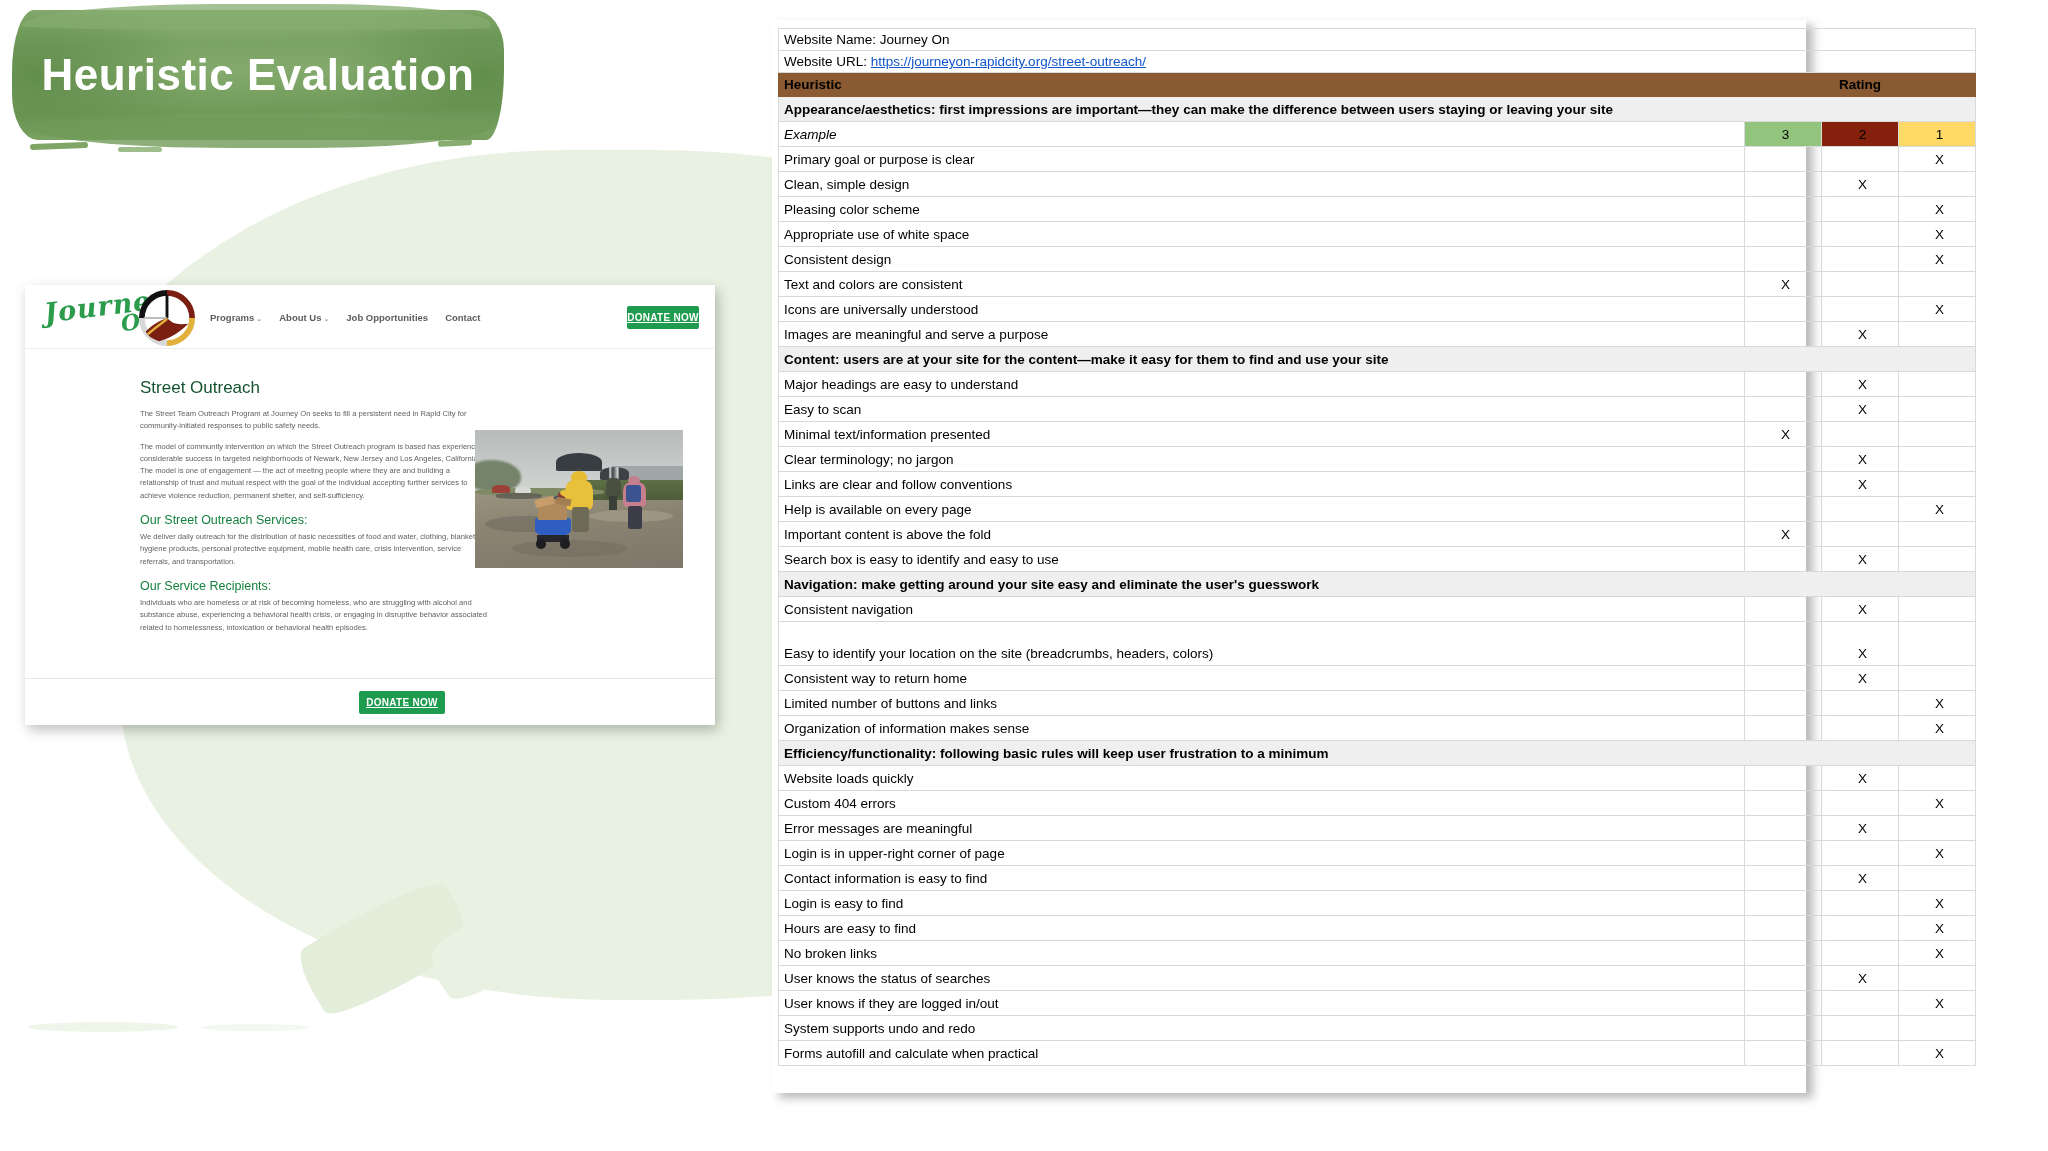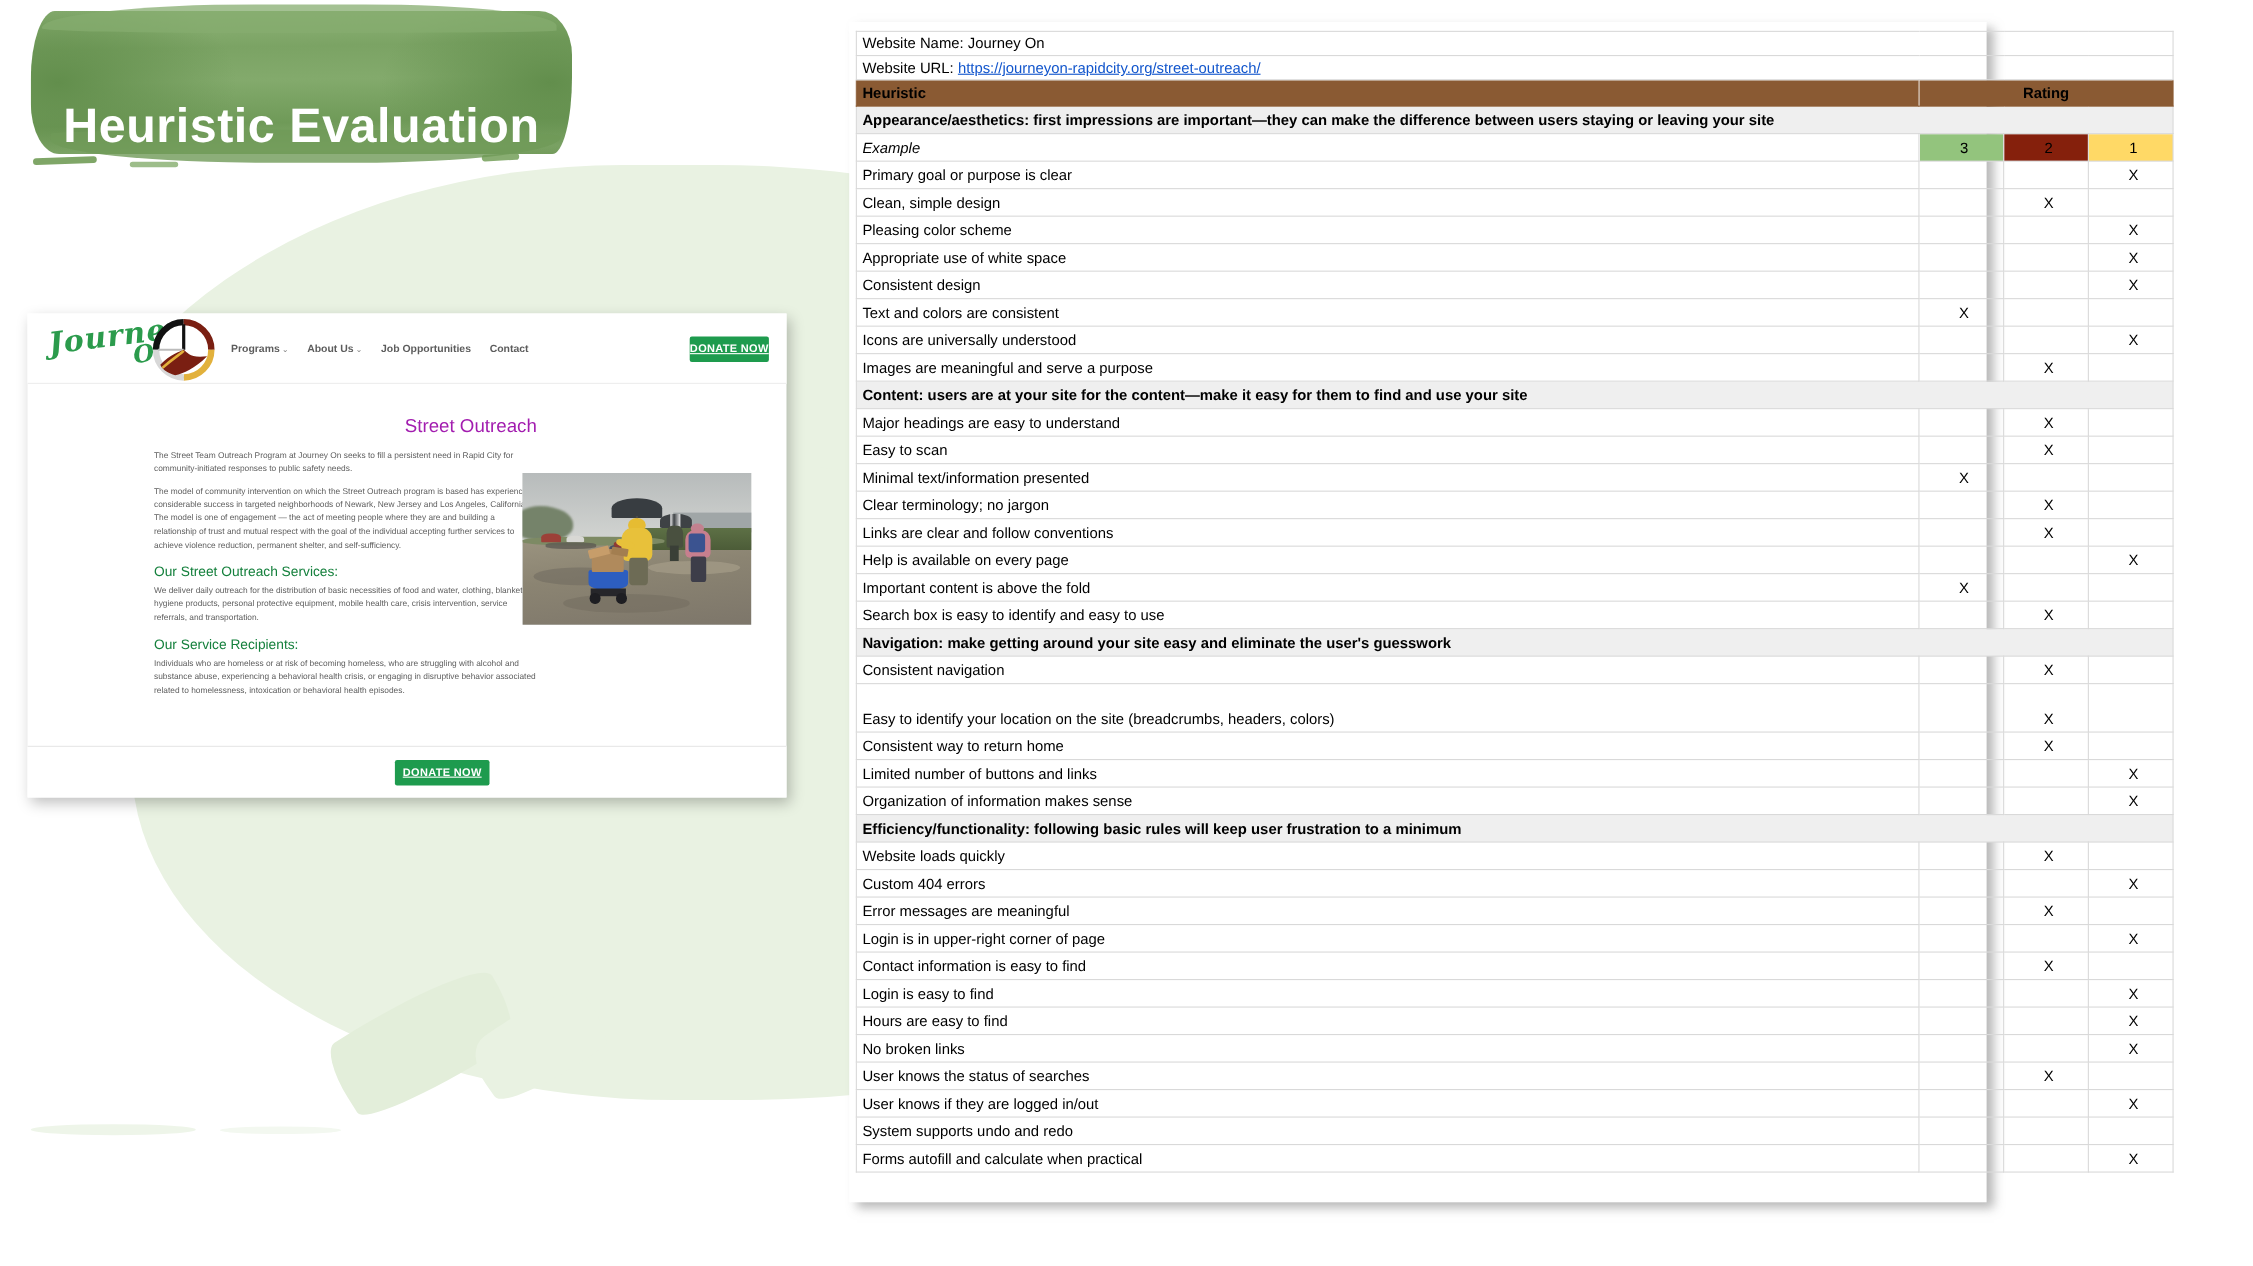--- a/index.html
+++ b/index.html
@@ -14,27 +14,27 @@
   .blob-b { left:120px; top:420px; width:1150px; height:580px; background:#e9f2e2;
             border-radius: 40% 60% 55% 45% / 50% 45% 52% 55%; }
   .blob-c { left:300px; top:905px; width:170px; height:85px; background:#e3eeda;
             border-radius: 10% 90% 15% 85% / 60% 30% 75% 25%; transform:rotate(-32deg); }
   .blob-d { left:430px; top:915px; width:120px; height:70px; background:#e9f2e2;
             border-radius: 20% 80% 10% 90% / 55% 35% 70% 30%; transform:rotate(-35deg); }
   .blob-e { left:28px; top:1022px; width:150px; height:10px; background:#eef5e9; border-radius:50%; }
   .blob-f { left:200px; top:1024px; width:110px; height:7px; background:#f3f8f0; border-radius:50%; }
 
   
-  .title-brush { position:absolute; left:28px; top:10px; width:492px; height:130px; z-index:4;
+  .title-brush { position:absolute; left:12px; top:10px; width:492px; height:130px; z-index:4;
      background:
        radial-gradient(60% 130% at 5% 50%, #628e4c 0%, rgba(98,142,76,0) 55%),
        radial-gradient(60% 130% at 96% 50%, #628e4c 0%, rgba(98,142,76,0) 52%),
        linear-gradient(179deg, #8fb478 0%, #7ba364 26%, #83aa6c 48%, #6f9a58 76%, #86ac6f 94%, #79a061 100%);
      border-radius: 22px 30px 18px 26px / 62px 40px 70px 46px;
-     display:flex; align-items:flex-end; justify-content:center; }
+     display:flex; align-items:center; justify-content:center; }
   .title-brush::before { content:""; position:absolute; left:10px; right:14px; top:-6px; height:26px;
      background:#86ac6f; opacity:.75; border-radius:50% 45% 55% 50% / 100% 90% 10% 20%; }
   .title-brush::after { content:""; position:absolute; left:18px; right:10px; bottom:-8px; height:30px;
      background:#6f9a58; opacity:.8; border-radius:45% 55% 48% 52% / 15% 25% 95% 85%; }
   .brush-dash { position:absolute; z-index:3; background:#7fa667; border-radius:4px; }
   .dash-1 { left:30px; top:143px; width:58px; height:6px; transform:rotate(-2deg); }
   .dash-2 { left:118px; top:147px; width:44px; height:5px; background:#9dbd8a; }
   .dash-3 { left:438px; top:140px; width:34px; height:6px; background:#88ad71; transform:rotate(-3deg); }
   .page-title { position:relative; z-index:5; color:#ffffff; font-size:44px; font-weight:700; letter-spacing:.5px; }
 
@@ -49,21 +49,21 @@
   .logo-line2 { font-size:22px; text-align:right; padding-right:14px; }
   .logo-wheel { position:absolute; left:93px; top:0px; }
   .nav { position:absolute; left:185px; top:0; height:64px; display:flex; align-items:center; gap:17px; }
   .nav-item { font-size:9.5px; font-weight:700; color:#5c5c5c; white-space:nowrap; cursor:pointer; }
   .nav-caret { font-size:7px; color:#8a8a8a; margin-left:2px; }
   .btn-donate { position:absolute; background:#1e9b4e; color:#fff; font-weight:700; font-size:10px;
      letter-spacing:.3px; border:none; border-radius:2px; padding:0; text-align:center; cursor:pointer;
      font-family:"Liberation Sans","DejaVu Sans",sans-serif;text-decoration:underline; }
   .donate-top { left:602px; top:21px; width:72px; height:23px; }
   .card-body { position:absolute; left:115px; top:93px; width:348px; }
-  .page-heading { font-size:17px; color:#a21caf; font-weight:400; margin-bottom:10px;text-align:right; }
+  .page-heading { font-size:17px; color:#14532d; font-weight:400; margin-bottom:10px; }
   .body-p { font-size:7.6px; line-height:1.62; color:#5f5f5f; margin-bottom:8px; }
   .sub-heading { font-size:12.5px; color:#15803d; font-weight:400; margin:11px 0 4px 0; }
   .card-footer { position:absolute; left:0; bottom:0; width:100%; height:47px; border-top:1px solid #e7e7e7; background:#fff; }
   .donate-bottom { left:334px; top:12px; width:86px; height:23px; position:absolute; }
 
   
   .photo { position:absolute; left:450px; top:145px; width:208px; height:138px; overflow:hidden; background:#c2c5c4; }
   .ph { position:absolute; }
   .sky { left:0; top:0; width:100%; height:48%; background:linear-gradient(#b7bbbb,#d4d6d3); }
   .ground { left:0; top:44%; width:100%; height:56%; background:linear-gradient(173deg,#9a937f 0%,#8b8472 40%,#7d766a 100%); }

